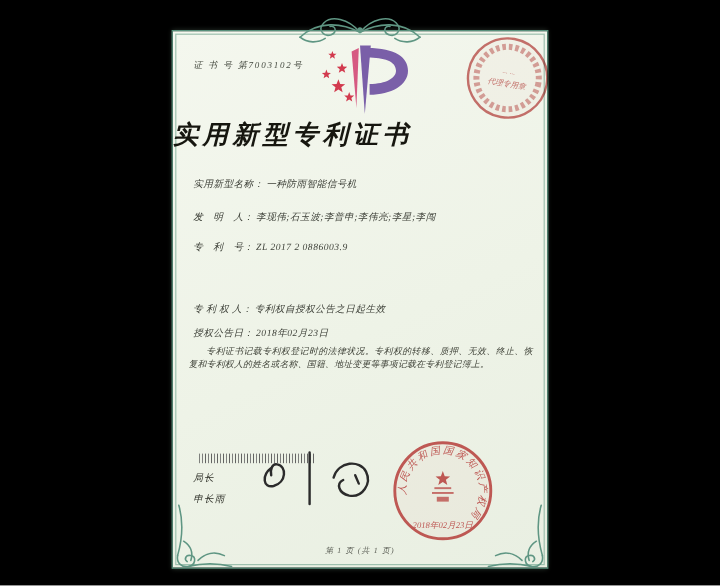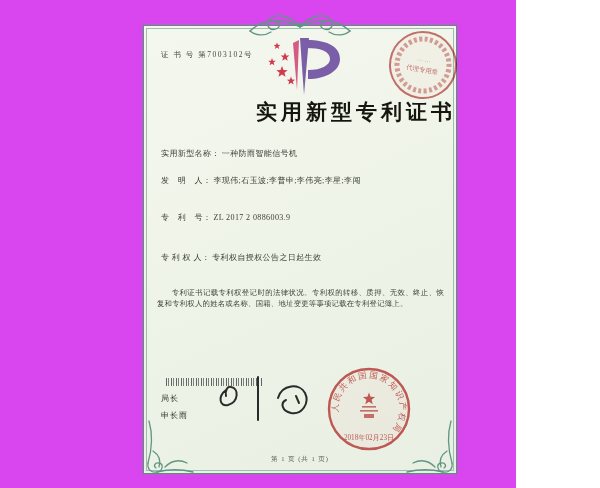--- a/index.html
+++ b/index.html
@@ -1,20 +1,20 @@
 <!DOCTYPE html>
 <html><head>
 <meta charset="utf-8">
 <style>
   html,body{margin:0;padding:0;}
   body{
     width:600px;height:488px;background:#ffffff;overflow:hidden;
     font-family:"Liberation Serif","DejaVu Serif",serif;
   }
-  #screen{position:relative;width:516px;height:488px;background:#d946ef;}
+  #screen{position:relative;width:600px;height:488px;background:#000000;font-style:italic;}
 
   
   .cert{
     position:absolute;left:143px;top:25px;width:312px;height:447px;
     background:linear-gradient(155deg,#f4f7ee 0%,#eef3e7 55%,#e9efe2 100%);
     border:1.5px solid #57907b;
     box-shadow:0 0 4px rgba(120,150,130,.35);
   }
   .cert-frame{
     position:absolute;inset:2px;border:1px solid #9dc0ae;pointer-events:none;
@@ -25,21 +25,21 @@
   .top-orn{position:absolute;left:50%;top:-17px;transform:translateX(-50%);}
   .corner-bl{position:absolute;left:-1px;bottom:-2px;}
   .corner-br{position:absolute;right:-1px;bottom:-2px;transform:scaleX(-1);}
 
   
   .cert-no{
     position:absolute;left:17px;top:24px;font-size:7.5px;letter-spacing:1.5px;color:#44493f;
   }
   .logo{position:absolute;left:110px;top:6px;}
   .title{
-    position:absolute;left:0;top:72px;width:100%;text-align:right;
+    position:absolute;left:0;top:72px;width:100%;text-align:left;
     font-size:21px;font-weight:bold;letter-spacing:4px;color:#16160f;
   }
 
   
   .field-row{
     position:absolute;left:17px;font-size:8px;color:#3c3f37;letter-spacing:.4px;white-space:nowrap;
   }
   .field-row .lbl{margin-right:2px;}
 
   
@@ -121,25 +121,28 @@
     </svg>
 
     <div class="title">实用新型专利证书</div>
 
     <div class="field-row" style="top:122px">
       <span class="lbl">实用新型名称：</span><span>一种防雨智能信号机</span>
     </div>
     <div class="field-row" style="top:149px">
       <span class="lbl">发　明　人：</span><span>李现伟;石玉波;李普申;李伟亮;李星;李闯</span>
     </div>
-    <div class="field-row" style="top:186px">
+    <div class="field-row" style="top:174px">
       <span class="lbl">专　利　号：</span><span>ZL 2017 2 0886003.9</span>
     </div>
     <div class="field-row" style="top:226px">
       <span class="lbl">专 利 权 人：</span><span>专利权自授权公告之日起生效</span>
+    </div>
+    <div class="field-row" style="top:246px">
+      <span class="lbl">授权公告日：</span><span>2018年02月23日</span>
     </div>
 
     <div class="paras">
       <p>专利证书记载专利权登记时的法律状况。专利权的转移、质押、无效、终止、恢复和专利权人的姓名或名称、国籍、地址变更等事项记载在专利登记簿上。</p>
     </div>
 
     <div class="barcode"></div>
 
     <div class="issuer">
       <div>局长</div>

